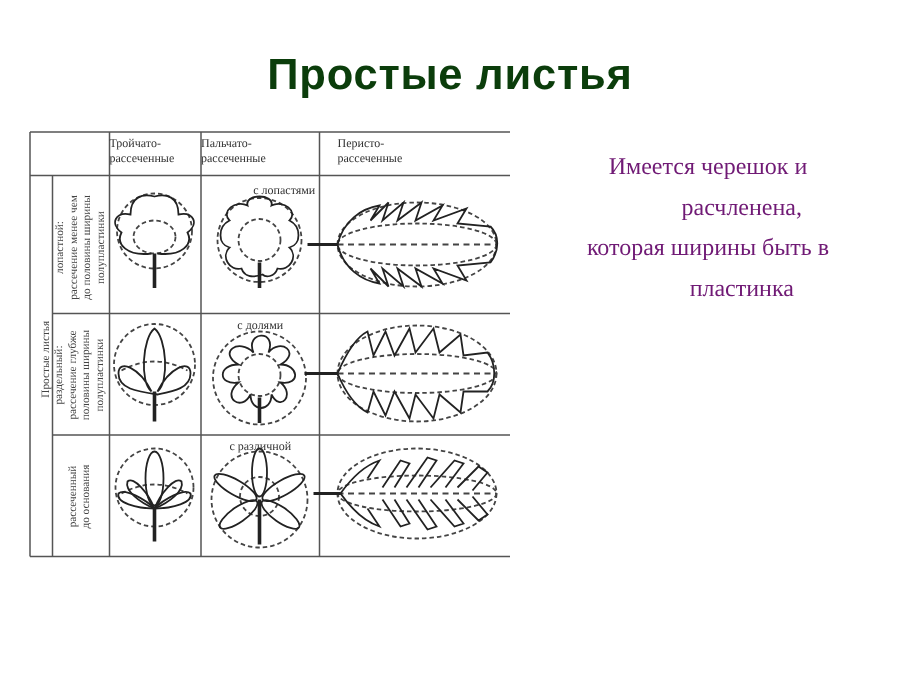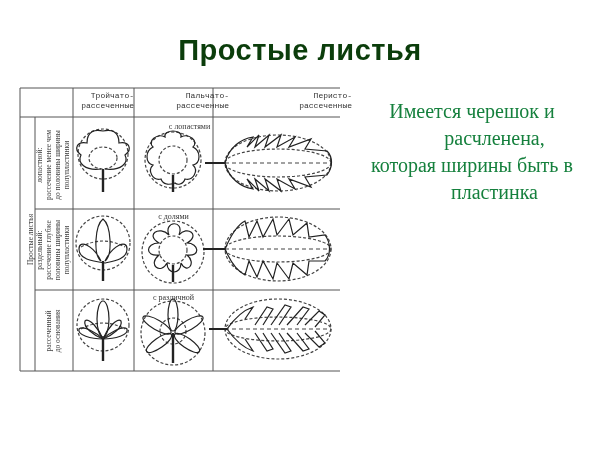--- a/index.html
+++ b/index.html
@@ -1,23 +1,23 @@
 <!DOCTYPE html>
 <html><head>
 <meta charset="utf-8">
 <style>
   html, body { margin:0; padding:0; }
   body { width:600px; height:450px; background:#ffffff; position:relative; overflow:hidden; font-family:"Liberation Serif", serif; }
   .title { position:absolute; left:0; top:34px; width:600px; text-align:center; font-family:"Liberation Sans", sans-serif; font-weight:bold; font-size:29px; color:#0b3d0b; letter-spacing:0.5px; }
   .figure { position:absolute; left:15px; top:85px; width:330px; height:300px; }
   .figure svg { position:absolute; left:0; top:0; }
-  .hdr { position:absolute; font-size:8px; color:#333; text-align:right; line-height:10px;font-family:Liberation Mono, monospace; }
+  .hdr { position:absolute; font-size:8px; color:#333; text-align:left; line-height:10px; }
   .sub { position:absolute; font-size:8px; color:#333; text-align:center; }
   .vert { position:absolute; font-size:7.5px; color:#444; line-height:9px; text-align:center; transform:rotate(-90deg); transform-origin:center center; white-space:nowrap; }
-  .text-block { position:absolute; left:352px; top:98px; width:240px; font-size:20px; color:#15803d; line-height:27px; }
+  .text-block { position:absolute; left:352px; top:98px; width:240px; font-size:16px; color:#701a75; line-height:27px; }
   .text-block .ln { display:block; white-space:nowrap; }
   .ln.c { text-align:center; }
   .ln.ind { padding-left:45px; }
 </style>
 </head>
 <body>
 
 <div class="title">Простые листья</div>
 
 <div class="figure">
@@ -110,21 +110,21 @@
       <line x1="194" y1="244" x2="212" y2="244" stroke-width="2"></line>
       <path d="M212,244 C222,230 232,224 238,222 L230,234 M240,240 L252,222 L258,224 L248,240 M256,240 L270,220 L276,222 L264,240 M272,240 L288,222 L294,224 L282,240 M290,240 L304,226 L310,230 L300,242"></path>
       <path d="M212,244 C222,258 232,264 238,266 L230,254 M240,248 L252,266 L258,264 L248,248 M256,248 L270,268 L276,266 L264,248 M272,248 L288,266 L294,264 L282,248 M290,248 L304,262 L310,258 L300,246"></path>
     </g>
   </svg>
 
   <div class="hdr" style="left:58px; top:6px; width:61px;">
     <span>Тройчато-</span><br>
     <span>рассеченные</span>
   </div>
-  <div class="hdr" style="left:119px; top:6px; width:79px;margin-left:16px;">
+  <div class="hdr" style="left:119px; top:6px; width:79px;">
     <span>Пальчато-</span><br>
     <span>рассеченные</span>
   </div>
   <div class="hdr" style="left:210px; top:6px; width:127px;">
     <span>Перисто-</span><br>
     <span>рассеченные</span>
   </div>
 
   <div class="sub" style="left:135px; top:37px; width:79px;">с лопастями</div>
   <div class="sub" style="left:119px; top:127px; width:79px;">с долями</div>

